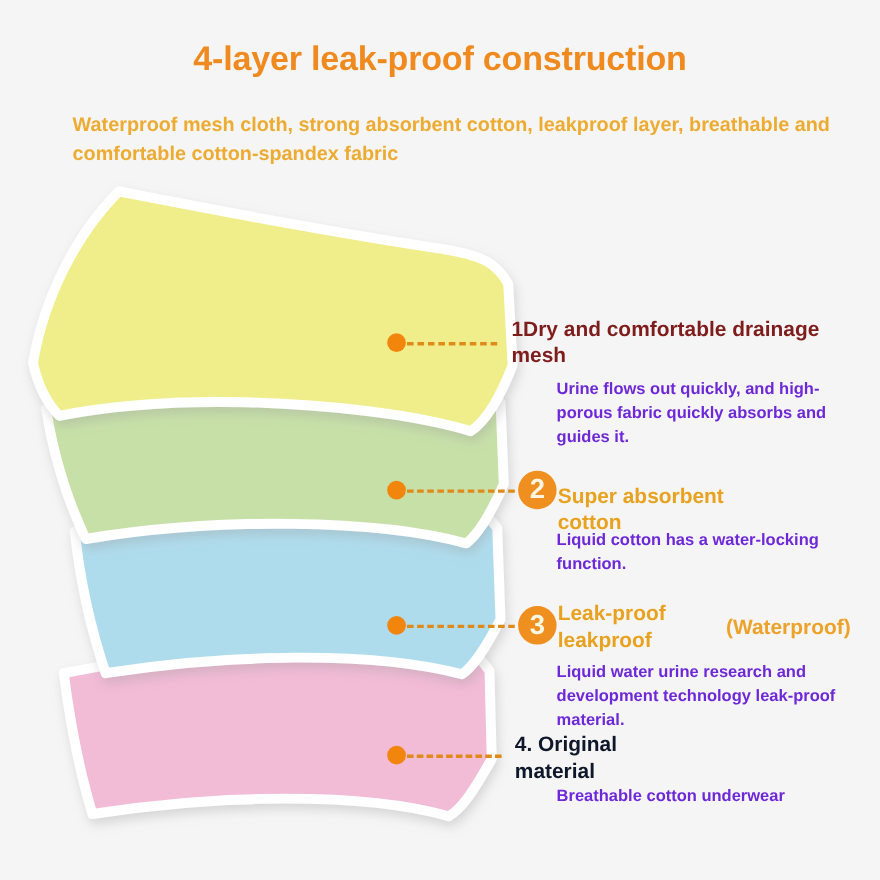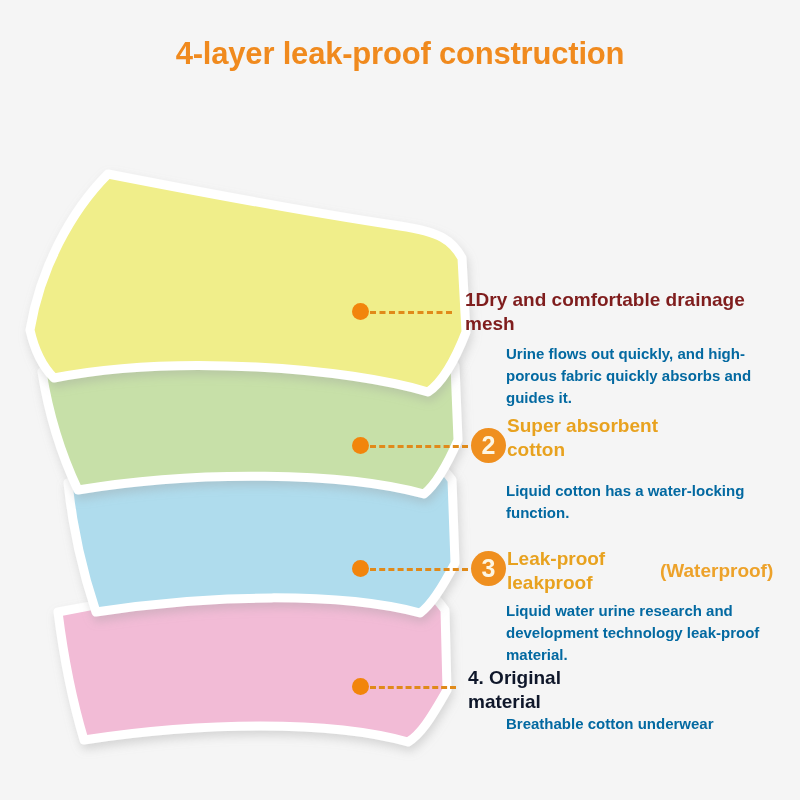--- a/index.html
+++ b/index.html
@@ -108,29 +108,30 @@
     font-size: 19px;
     font-weight: bold;
     color: #eda22a;
   }
 
   .body {
     position: absolute;
     font-size: 15px;
     font-weight: bold;
     line-height: 22px;
-    color: #0369a1;
+    color: #6d28d9;
   }
 </style>
 </head>
 <body>
 
 <div id="stage">
 
   <div class="title">4-layer leak-proof construction</div>
+  <div class="subtitle">Waterproof mesh cloth, strong absorbent cotton, leakproof layer, breathable and comfortable cotton-spandex fabric</div>
 
   <svg id="layers" viewBox="0 0 800 800">
     <defs>
       <filter id="sh" x="-20%" y="-20%" width="150%" height="150%">
         <feDropShadow dx="2" dy="5" stdDeviation="5" flood-color="#9a9a9a" flood-opacity="0.35"></feDropShadow>
       </filter>
     </defs>
 
     <g filter="url(#sh)">
       <path d="M 58,612 C 140,596 250,580 330,577 C 400,575 420,575 445,610
@@ -166,21 +167,21 @@
     <span class="dot" style="left:352px; top:303px;"></span>
     <span class="dash" style="left:370px; top:311px; width:82px;"></span>
     <div class="head" style="left:465px; top:288px; width:330px;">1Dry and comfortable drainage mesh</div>
     <div class="body" style="left:506px; top:343px; width:285px;">Urine flows out quickly, and high-porous fabric quickly absorbs and guides it.</div>
   </div>
 
   <div class="callout">
     <span class="dot" style="left:352px; top:437px;"></span>
     <span class="dash" style="left:370px; top:445px; width:98px;"></span>
     <span class="badge" style="left:471px; top:428px;">2</span>
-    <div class="head amber" style="left:507px; top:414px; width:200px;">Super absorbent cotton</div>
+    <div class="head amber" style="left:507px; top:440px; width:200px;">Super absorbent cotton</div>
     <div class="body" style="left:506px; top:480px; width:285px;">Liquid cotton has a water-locking function.</div>
   </div>
 
   <div class="callout">
     <span class="dot" style="left:352px; top:560px;"></span>
     <span class="dash" style="left:370px; top:568px; width:98px;"></span>
     <span class="badge" style="left:471px; top:551px;">3</span>
     <div class="head amber" style="left:507px; top:547px; width:150px;">Leak-proof leakproof</div>
     <div class="breathable" style="left:660px; top:560px;">(Waterproof)</div>
     <div class="body" style="left:506px; top:600px; width:280px;">Liquid water urine research and development technology leak-proof material.</div>

